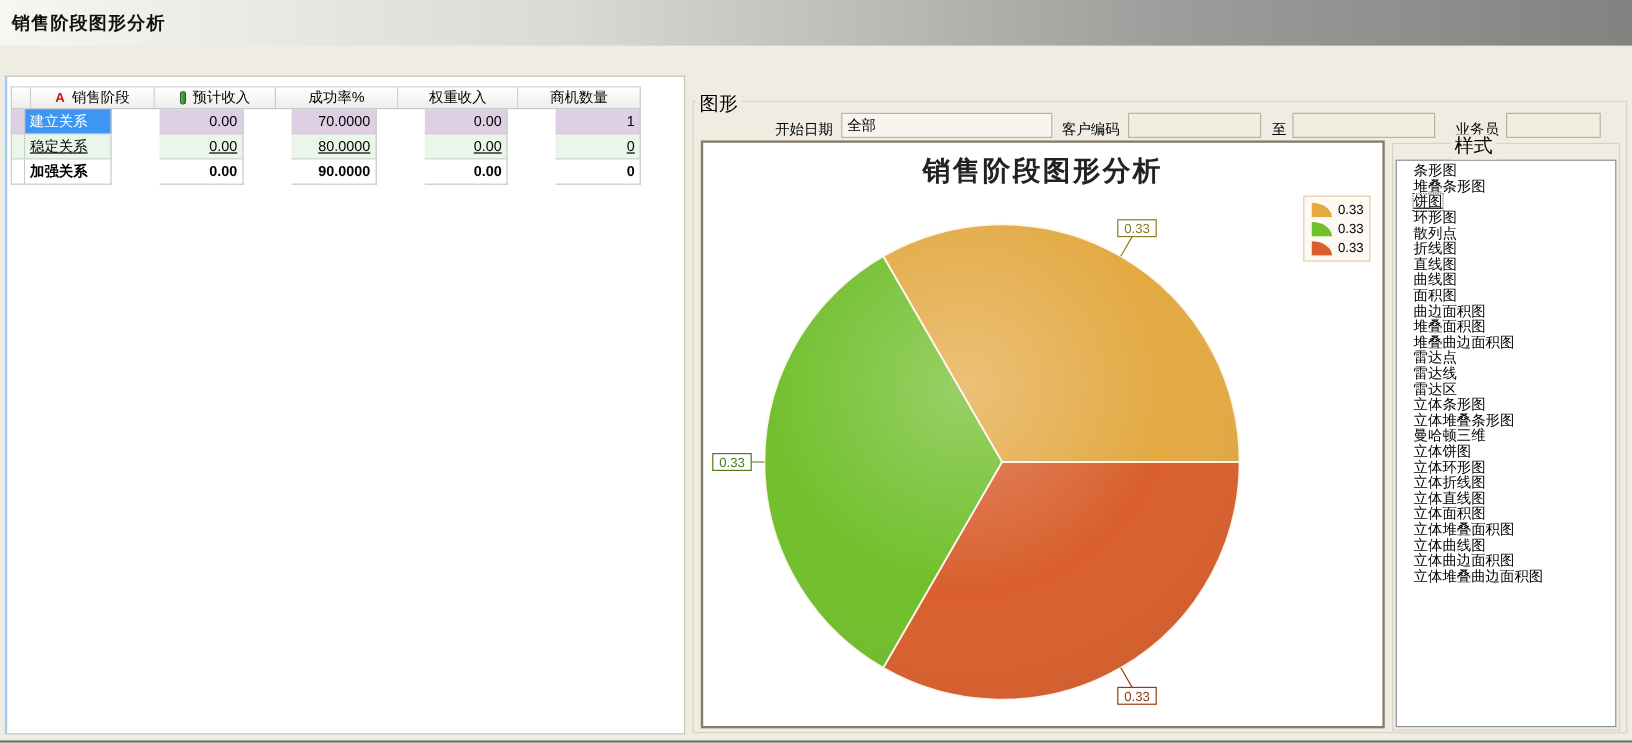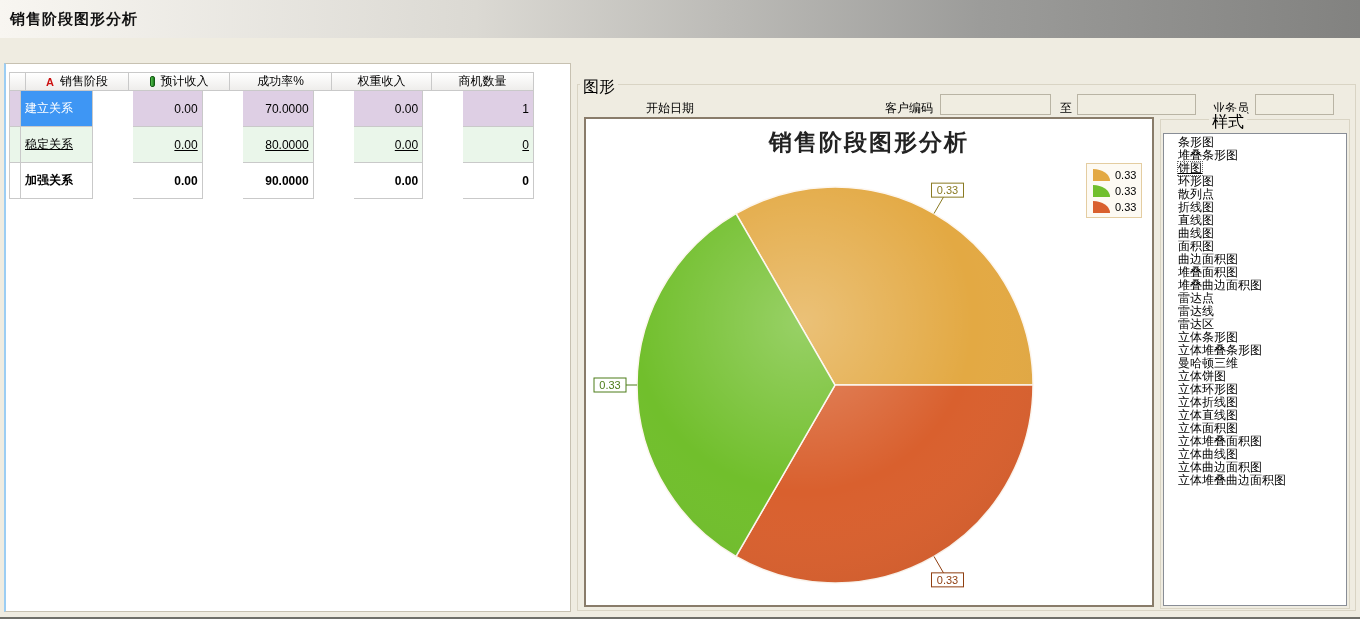--- a/index.html
+++ b/index.html
@@ -20,21 +20,21 @@
     background:linear-gradient(#fdfcf9,#f3f0e7); border:1px solid #a9a193; border-bottom:none;
     border-radius:4px 4px 0 0; display:flex; align-items:center; font-size:12.5px; font-weight:bold; color:#111; }
 
   
   .left-panel { position:absolute; left:4px; top:63px; width:567px; height:549px;
     background:#fff; border:1px solid #c7c1b1; border-left:2px solid #9bcdf3; }
   .grid { position:absolute; left:3px; top:8px; font-size:12px; color:#000;
     border-top:1px solid #c9c9c9; border-left:1px solid #c9c9c9; width:525px; }
   .g-row { display:flex; }
   .g-cell { border-right:1px solid #c9c9c9; border-bottom:1px solid #c9c9c9;
-    height:36px; display:flex; align-items:center; padding:0 4px; overflow:hidden; white-space:nowrap; }
+    height:21px; display:flex; align-items:center; padding:0 4px; overflow:hidden; white-space:nowrap; }
   .g-head .g-cell { height:18px; background:linear-gradient(#ffffff,#eeedeb); justify-content:center; }
   .c-ind { width:16px; padding:0; background:#f4f2ea; }
   .c-stage { width:103px; } .c-exp { width:101px; } .c-suc { width:102px; }
   .c-wgt { width:100px; } .c-cnt { width:102px; }
   .num { justify-content:flex-end;margin-left:40px; }
   .icon-a { color:#cc1111; font-weight:bold; font-size:11px; margin-right:6px; }
   .icon-pill { display:inline-block; width:5px; height:11px; margin-right:6px;
     background:linear-gradient(90deg,#55c24f,#1d7a1d); border:1px solid #145c14; border-radius:2px; }
   .row-sel .g-cell { background:#decfe4; }
   .row-sel .cell-stage { background:#3e96f4; color:#fff; }
@@ -141,20 +141,21 @@
           <div class="g-cell c-cnt num">0</div>
         </div>
       </div>
   </div>
 
   <div class="right-panel">
     <div class="group-label lbl-graph">图形</div>
     <div class="fieldset fs-main"></div>
 
     <div class="flt-label fl-date">开始日期</div>
+    <input class="flt-input fi-date" readonly="" value="全部" style="">
     <div class="flt-label fl-cust">客户编码</div>
     <input class="flt-input fi-cust dim" readonly="" value="" style="">
     <div class="flt-label fl-to">至</div>
     <input class="flt-input fi-to dim" readonly="" value="" style="">
     <div class="flt-label fl-sale">业务员</div>
     <input class="flt-input fi-sale dim" readonly="" value="" style="">
 
     <div class="chart-box">
       <svg class="chart-svg" width="566" height="486">
           <defs>

